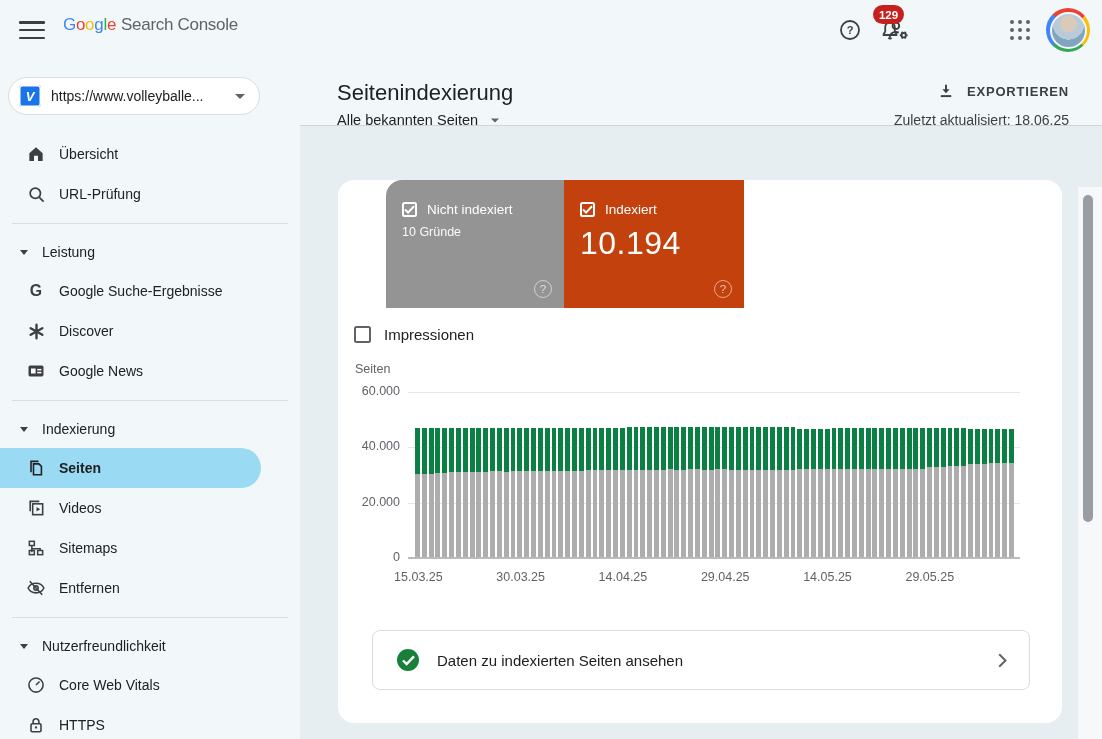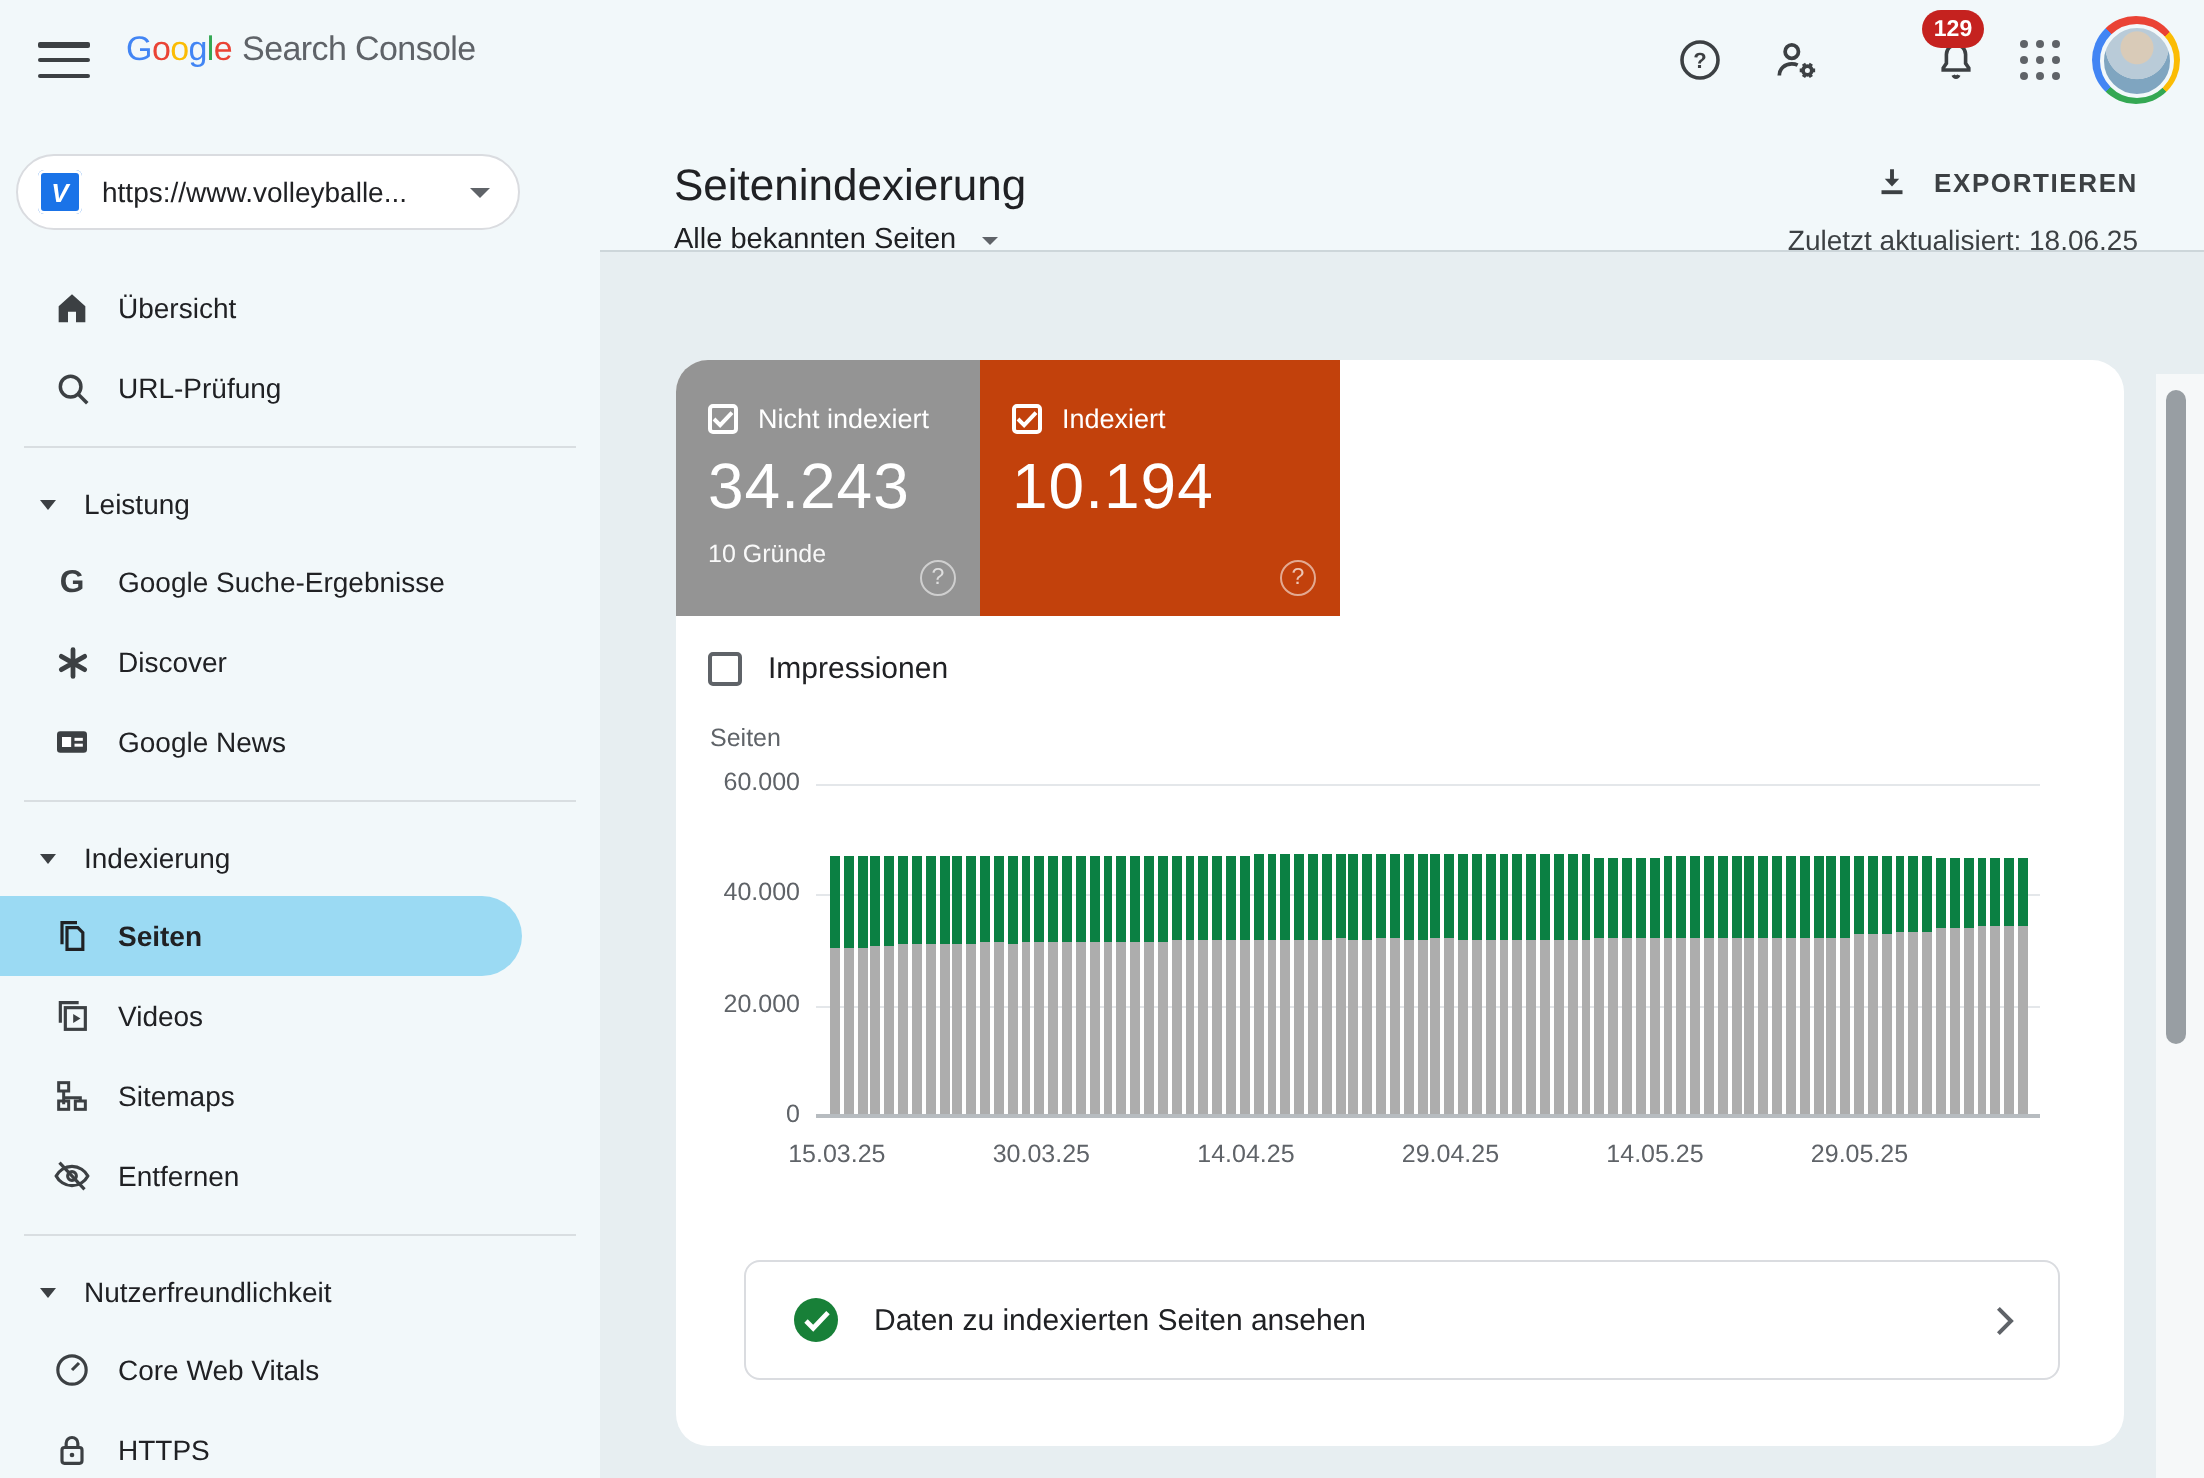--- a/index.html
+++ b/index.html
@@ -66,21 +66,21 @@
   .filter-left { display:flex; align-items:center; gap:12px; font-size:14.5px; color:#202124; cursor:pointer; }
   .filter-left .caret-down { transform:scale(0.8); }
   .filter-right { font-size:14px; color:#3c4043; }
 
   
   .content { height:612px; padding-top:54px; }
   .panel { position:relative; margin-left:38px; width:724px; height:543px; background:#fff; border-radius:16px; }
 
   .cards { position:absolute; top:0; left:0; display:flex; }
   .card { height:128px; padding:22px 16px 0 16px; color:#fff; position:relative; cursor:pointer; }
-  .card.nicht { width:152px; border-radius:16px 0 0 0; }
+  .card.nicht { width:178px; border-radius:16px 0 0 0;margin-left:48px; }
   .card.indexiert { width:180px; }
   .card-top { display:flex; align-items:center; gap:10px; }
   .cbx { width:15px; height:15px; border:2px solid #fff; border-radius:2.5px; display:flex; align-items:center;
     justify-content:center; flex:none; }
   .cbx svg { display:block; }
   .card-label { font-size:13.5px; }
   .card-value { font-size:32px; margin-top:8px; letter-spacing:0.5px; }
   .card-sub { font-size:12.5px; margin-top:8px; opacity:0.95; }
   .card-help { position:absolute; right:12px; bottom:10px; width:18px; height:18px; border:1.6px solid rgba(255,255,255,0.55);
     border-radius:50%; color:rgba(255,255,255,0.7); font-size:11.5px; display:flex; align-items:center;
@@ -135,21 +135,21 @@
 
   <div class="tb-icon" style="left:884px;">
     <svg width="25" height="25" viewBox="0 0 24 24" fill="none" stroke="#3c4043" stroke-width="1.8">
       <circle cx="9.5" cy="7.5" r="3.2"></circle>
       <path d="M3.5 19c0-3.4 2.7-5.6 6-5.6 1 0 2 .2 2.8.6"></path>
       <circle cx="17" cy="16.5" r="2.1"></circle>
       <path d="M19.6 16.5h1.1M14.4 16.5h-1.1M18.3 18.8l.6.9M15.7 14.2l-.6-.9M18.3 14.2l.6-.9M15.7 18.8l-.6.9"></path>
     </svg>
   </div>
 
-  <div class="tb-icon" style="left:964px;">
+  <div class="tb-icon" style="left:876px;">
     <svg width="24" height="24" viewBox="0 0 24 24" fill="none" stroke="#3c4043" stroke-width="1.8">
       <path d="M12 4.5c-2.8 0-4.8 2.1-4.8 4.8v4.4L5.6 16v1h12.8v-1l-1.6-2.3V9.3c0-2.7-2-4.8-4.8-4.8z"></path>
       <path d="M10.6 19.6a1.5 1.5 0 0 0 2.8 0"></path>
     </svg>
     <div class="badge">129</div>
   </div>
 
   <div class="tb-icon" style="left:1006px;">
     <div class="apps-grid">
         <i></i>
@@ -333,21 +333,20 @@
         <div class="cards">
           <div class="card nicht" style="background: rgb(148, 148, 148);">
             <div class="card-top">
               <span class="cbx">
                   <svg width="11" height="9" viewBox="0 0 12 10" fill="none" stroke="#fff" stroke-width="2.2">
                     <path d="M1 5l3.4 3.4L11 1.4"></path>
                   </svg>
                 </span>
               <span class="card-label">Nicht indexiert</span>
             </div>
-            <div class="card-value">34.243</div>
             <div class="card-sub">10 Gründe</div>
             <div class="card-help">?</div>
           </div>
           <div class="card indexiert" style="background: #c2410c;">
             <div class="card-top">
               <span class="cbx">
                   <svg width="11" height="9" viewBox="0 0 12 10" fill="none" stroke="#fff" stroke-width="2.2">
                     <path d="M1 5l3.4 3.4L11 1.4"></path>
                   </svg>
                 </span>

